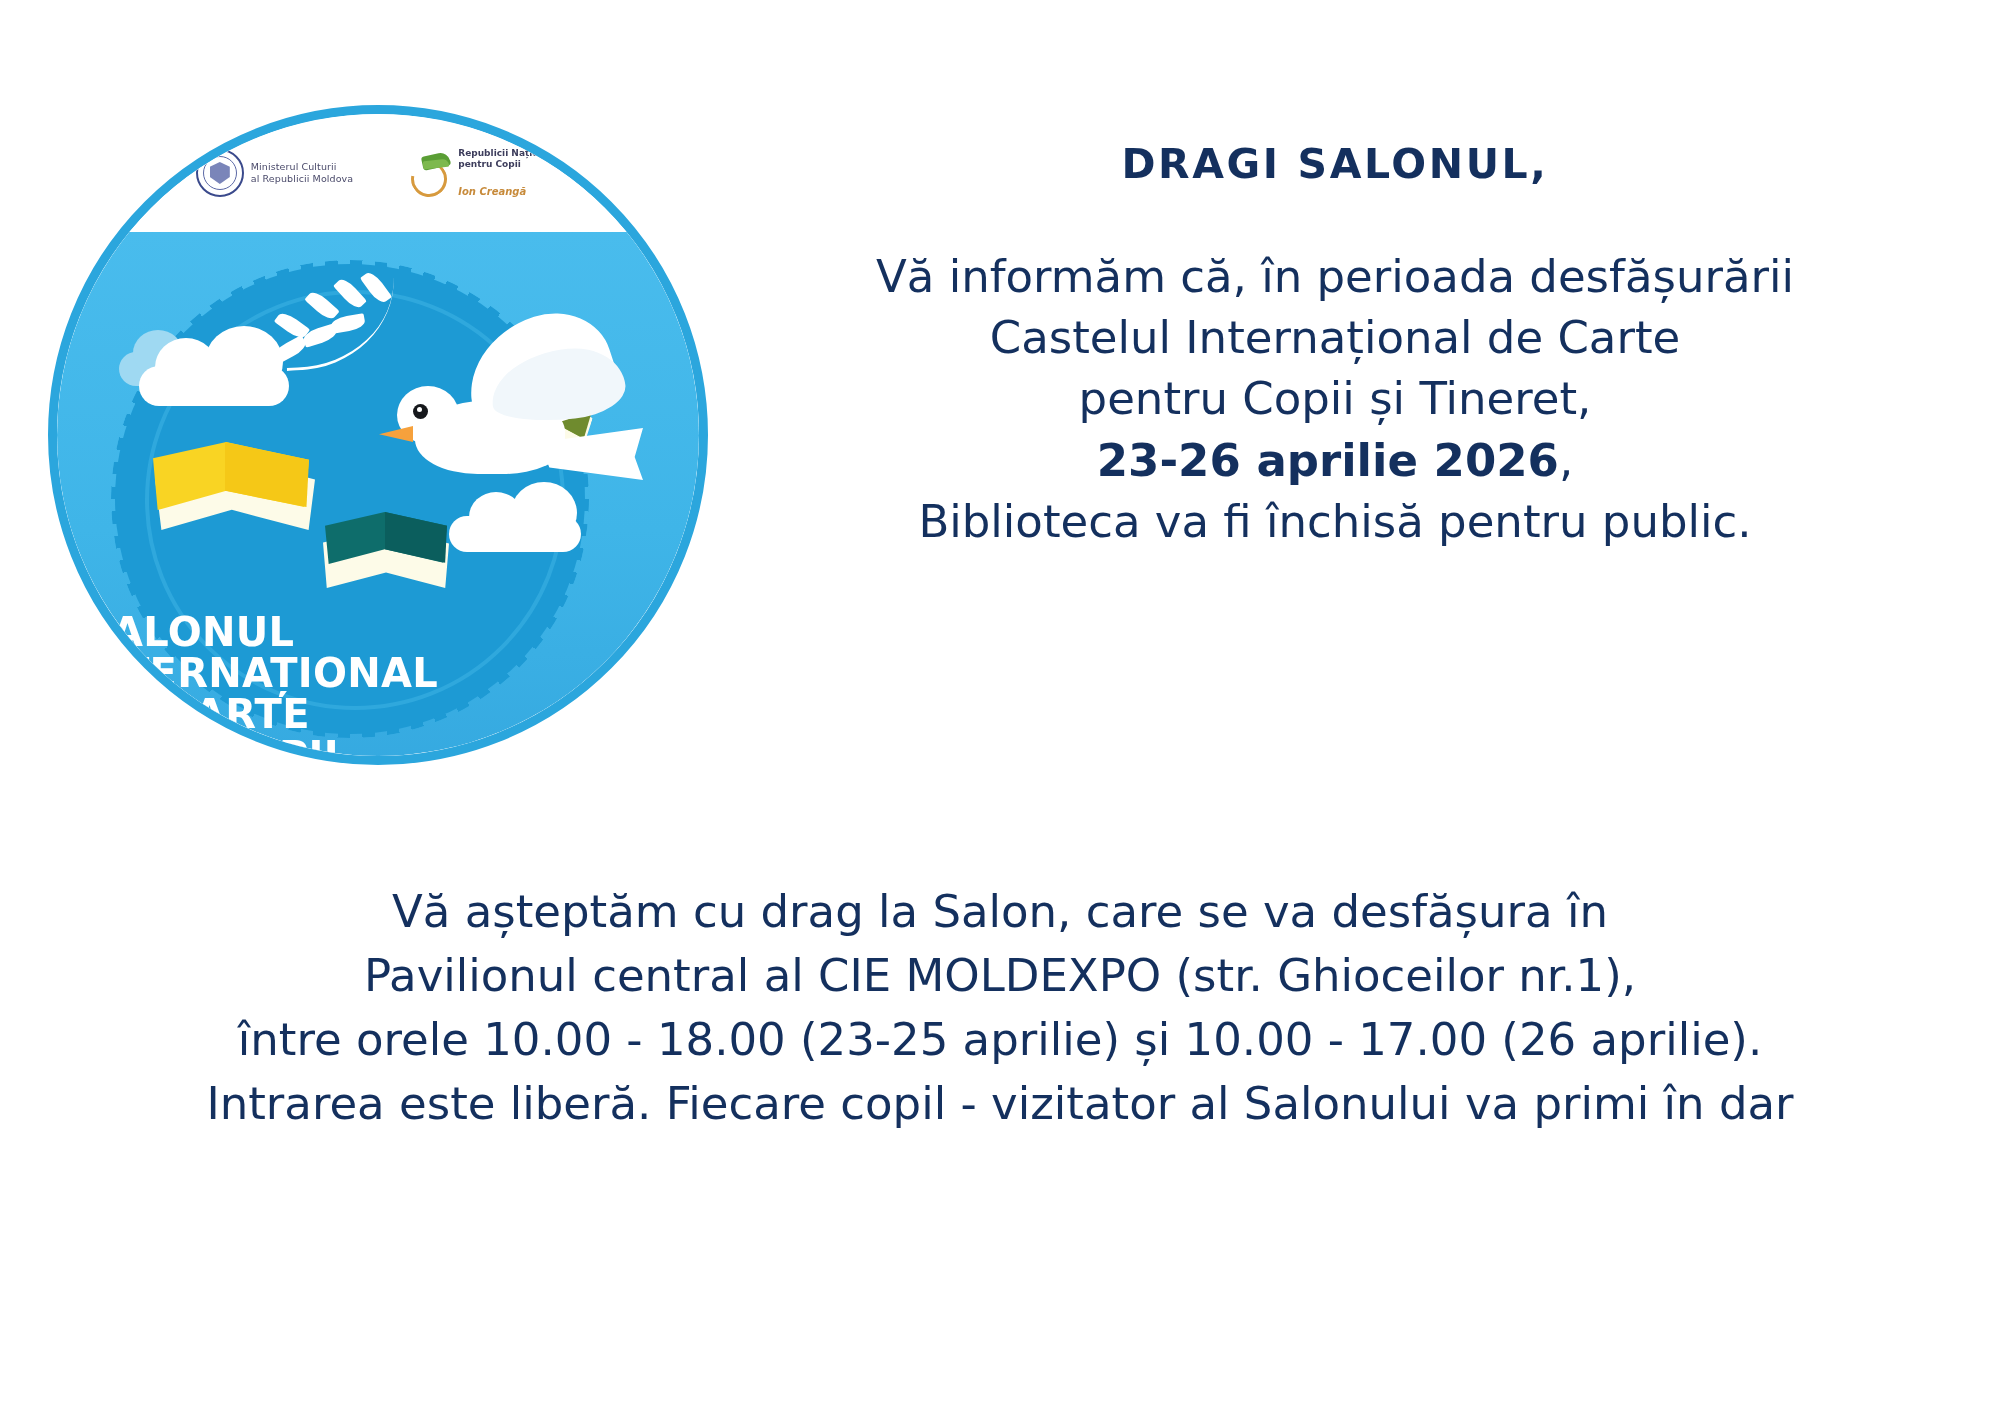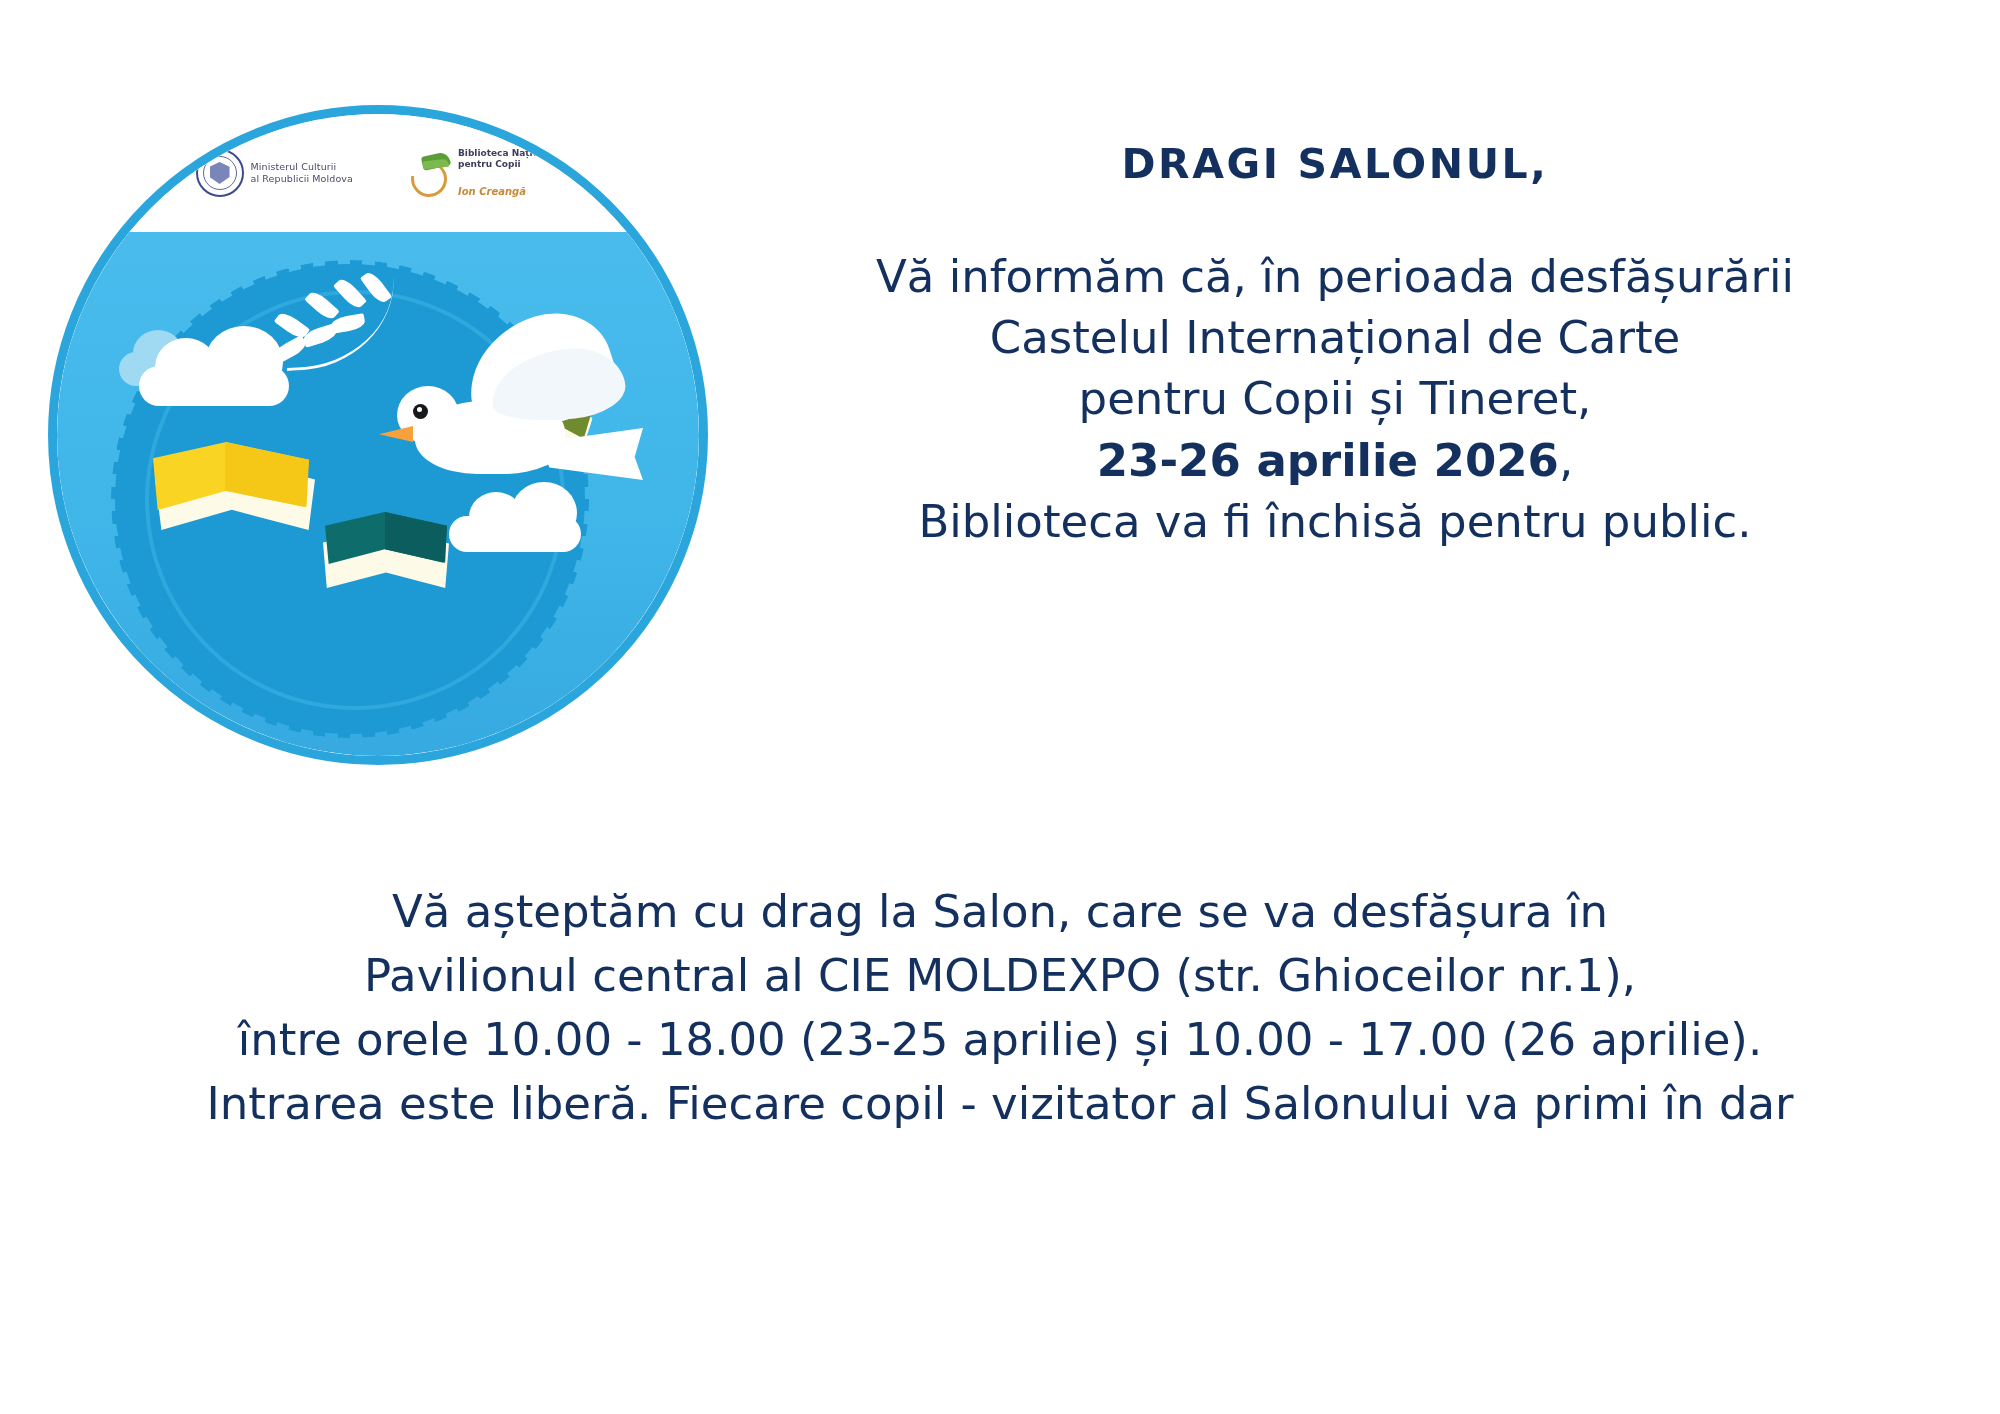--- a/index.html
+++ b/index.html
@@ -467,27 +467,33 @@
             <div>al Republicii Moldova</div>
           </div>
         </div>
         <div class="logo-block">
           <div class="bnc-mark">
             <div class="bnc-ring"></div>
             <div class="bnc-book"></div>
             <div class="bnc-book2"></div>
           </div>
           <div class="bnc-text">
-            <div>Biblioteca Națională</div>
+            <div>Republicii Națională</div>
             <div>pentru Copii</div>
             <div class="bnc-script">Ion Creangă</div>
           </div>
         </div>
       </div>
 
+      <div class="emblem-caption">
+        <span class="cl cl1">SALONUL</span>
+        <span class="cl cl2">INTERNAȚIONAL</span>
+        <span class="cl cl3">DE CARTE</span>
+        <span class="cl cl4">COPII</span>
+      </div>
 
     </div>
   </div>
 
   <div class="notice">
     <div class="notice-title">DRAGI SALONUL,</div>
     <div class="notice-body">
       <span class="ln">Vă informăm că, în perioada desfășurării</span>
       <span class="ln">Castelul Internațional de Carte</span>
       <span class="ln">pentru Copii și Tineret,</span>

